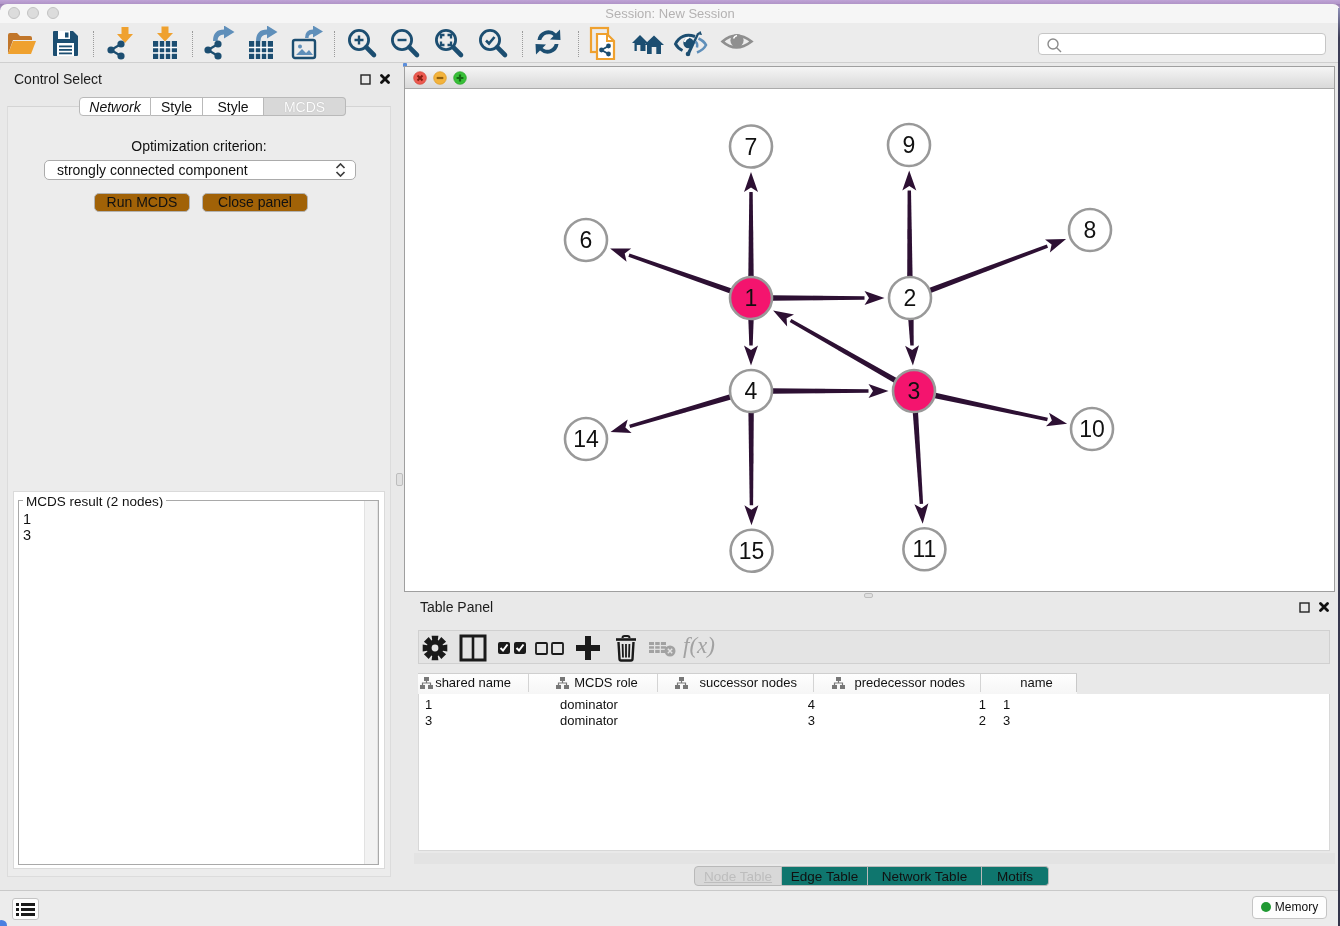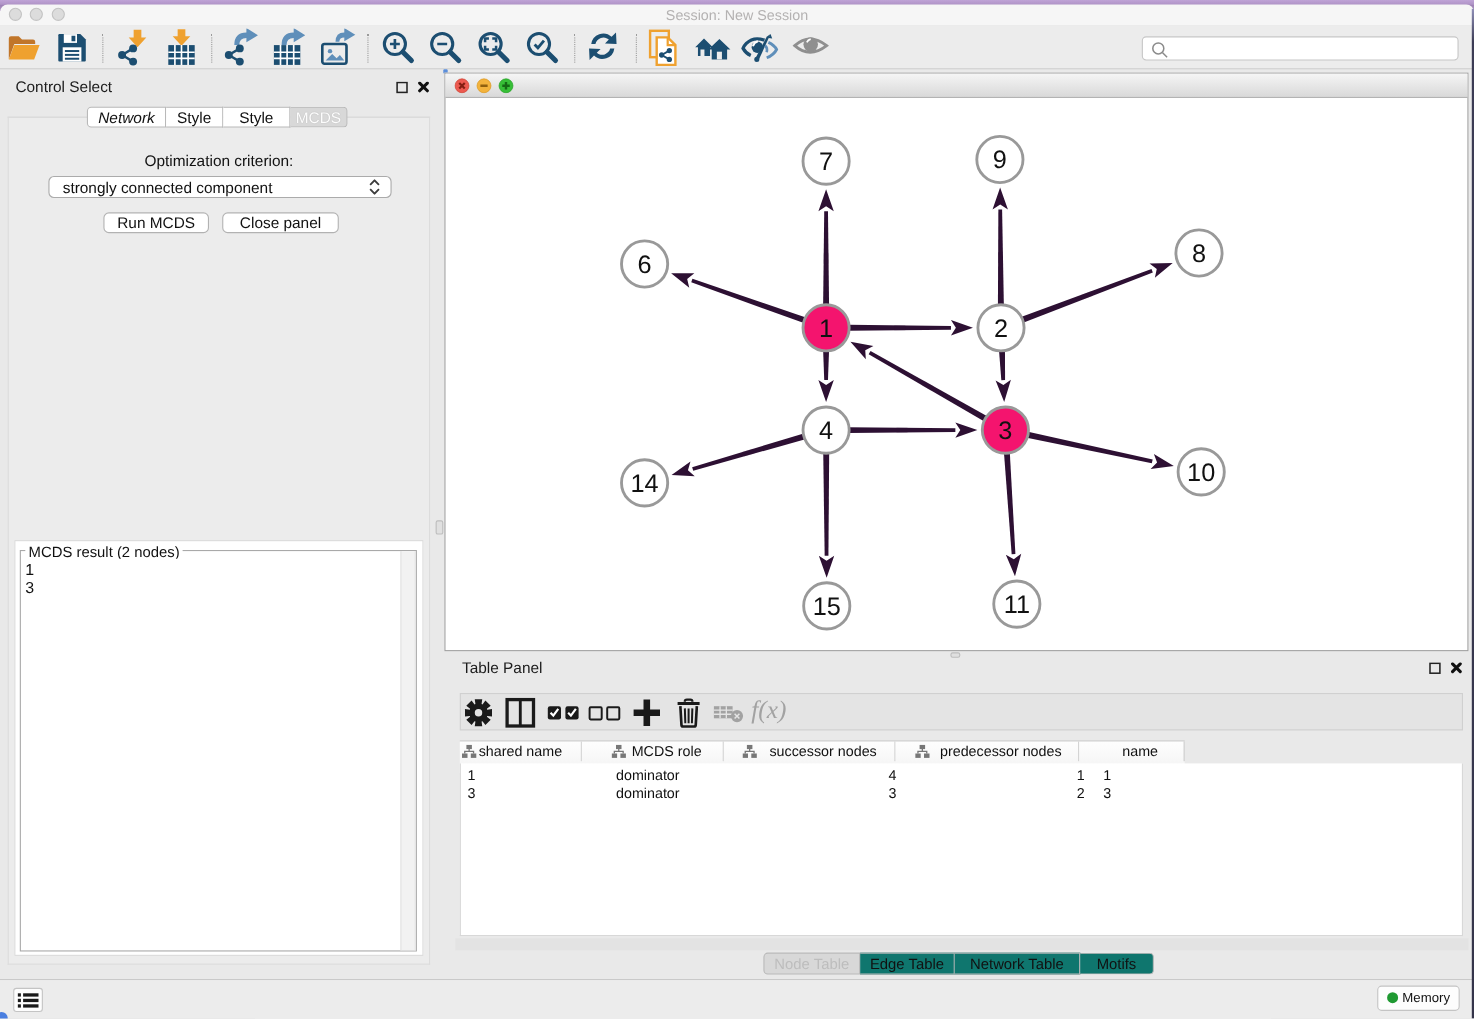--- a/index.html
+++ b/index.html
@@ -18,21 +18,21 @@
 
 #cp-title { left:14px; top:71px; font-size:14px; color:#1c1c1c; }
 #cp-body { left:7px; top:106px; width:384px; height:771px; background:#ececec; border:1px solid #dcdcdc; border-top:1px solid #d4d4d4; }
 .tabrow { position:absolute; display:flex; }
 .tab { height:19px; line-height:18px; font-size:14px; text-align:center; background:#fff; border:1px solid #b9b9b9; border-left:none; color:#111; }
 .tab.first { border-left:1px solid #b9b9b9; border-radius:4px 0 0 4px; }
 .tab.last { border-radius:0 4px 4px 0; }
 .tab.sel { background:#d8d8d8; color:#fdfdfd; text-shadow:0 0 1px #aaa; }
 #optlabel { left:8px; top:138px; width:382px; text-align:center; font-size:14px; color:#111; }
 #combo { left:44px; top:160px; width:312px; height:20px; background:#fff; border:1px solid #ababab; border-radius:5px; font-size:14px; color:#111; line-height:18px; padding-left:12px; }
-.btn { position:absolute; height:19px; background:#ffffff; border:1px solid #b2b2b2; border-radius:5px; font-size:14px; color:#111; text-align:center; line-height:17px; }
+.btn { position:absolute; height:19px; background:#a16207; border:1px solid #b2b2b2; border-radius:5px; font-size:14px; color:#111; text-align:center; line-height:17px; }
 #fsouter { left:13px; top:491px; width:372px; height:378px; background:#fff; border:1px solid #dadada; }
 #fieldset { left:18px; top:500px; width:361px; height:365px; border:1px solid #a9a9a9; }
 #legend { left:23px; top:494px; background:#fff; padding:0 3px; font-size:13.5px; color:#111; }
 #mcds-white { left:20px; top:508px; width:340px; height:350px; background:#fff; font-size:14.5px; color:#111; line-height:15.8px; padding:4px 0 0 3px; }
 #mcds-sb { left:364px; top:501px; width:14px; height:363px; background:#f2f2f2; border-left:1px solid #e2e2e2; border-right:1px solid #e2e2e2; }
 
 #net { left:404px; top:66px; width:931px; height:526px; background:#fff; border:1px solid #9f9f9f; }
 #net-tb { left:0; top:0; width:929px; height:22px; background:linear-gradient(#f5f5f5,#d9d9d9); border-bottom:1px solid #ababab; }
 #net-title { left:0; top:4px; width:929px; text-align:center; font-size:13px; font-weight:bold; color:#2a2a2a; }
 
@@ -191,21 +191,21 @@
 <div id="cp-title" class="abs">Control Select</div>
 <svg class="abs" style="left:360px;top:74px" width="32" height="12">
     <rect x="1" y="1" width="9" height="9" fill="none" stroke="#222" stroke-width="1.4"></rect>
     <path d="M21.5 1.5 L28.5 8.5 M28.5 1.5 L21.5 8.5" stroke="#111" stroke-width="2.8" stroke-linecap="round"></path>
   </svg>
 <div id="cp-body" class="abs"></div>
 <div class="tabrow" style="left:79px;top:97px;">
  <div class="tab first" style="width:72px;font-style:italic;">Network</div>
  <div class="tab" style="width:52px;">Style</div>
  <div class="tab" style="width:61px;">Style</div>
- <div class="tab last sel" style="width:52px;">MCDS</div>
+ <div class="tab last sel" style="width:82px;">MCDS</div>
 </div>
 <div id="optlabel" class="abs">Optimization criterion:</div>
 <div id="combo" class="abs">strongly connected component<svg width="11" height="14" style="position:absolute;right:9px;top:2px">
       <path d="M1.5 5 L5.5 1 L9.5 5" fill="none" stroke="#3c3c3c" stroke-width="1.7"></path>
       <path d="M1.5 9 L5.5 13 L9.5 9" fill="none" stroke="#3c3c3c" stroke-width="1.7"></path>
     </svg></div>
 <div class="btn abs" style="left:94px;top:193px;width:96px;">Run MCDS</div>
 <div class="btn abs" style="left:202px;top:193px;width:106px;">Close panel</div>
 <div id="fsouter" class="abs"></div>
 <div id="fieldset" class="abs"></div>
@@ -386,21 +386,21 @@
 <div class="cell" style="left:668px;top:697px;width:147px;text-align:right;">4</div>
 <div class="cell" style="left:826px;top:697px;width:160px;text-align:right;">1</div>
 <div class="cell" style="left:1003px;top:697px;">1</div>
 <div class="cell" style="left:425px;top:713px;">3</div>
 <div class="cell" style="left:560px;top:713px;">dominator</div>
 <div class="cell" style="left:668px;top:713px;width:147px;text-align:right;">3</div>
 <div class="cell" style="left:826px;top:713px;width:160px;text-align:right;">2</div>
 <div class="cell" style="left:1003px;top:713px;">3</div>
 <div class="abs" style="left:414px;top:853px;width:921px;height:11px;background:#e3e3e3;"></div>
 <div id="btabs">
- <div class="btab first" style="width:88px;background:#d8d8d8;color:#bdbdbd;border-left:1px solid #b9b9b9;border-radius:4px 0 0 4px;">Node Table</div>
+ <div class="btab first" style="width:88px;background:#d8d8d8;color:#bdbdbd;border-left:1px solid #b9b9b9;border-radius:4px 0 0 4px;text-decoration:underline;">Node Table</div>
  <div class="btab" style="width:86px;">Edge Table</div>
  <div class="btab" style="width:114px;">Network Table</div>
  <div class="btab" style="width:67px;border-radius:0 4px 4px 0;">Motifs</div>
 </div>
 
 <div class="abs" style="left:396px;top:473px;width:7px;height:13px;background:#e0e0e0;border:1px solid #bdbdbd;border-radius:2px;"></div>
 <div class="abs" style="left:864px;top:593px;width:9px;height:5px;background:#e0e0e0;border:1px solid #bdbdbd;border-radius:2px;"></div>
 <div id="statussep" class="abs"></div>
 <div id="statusbar" class="abs"></div>
 <div id="listbtn" class="abs">

